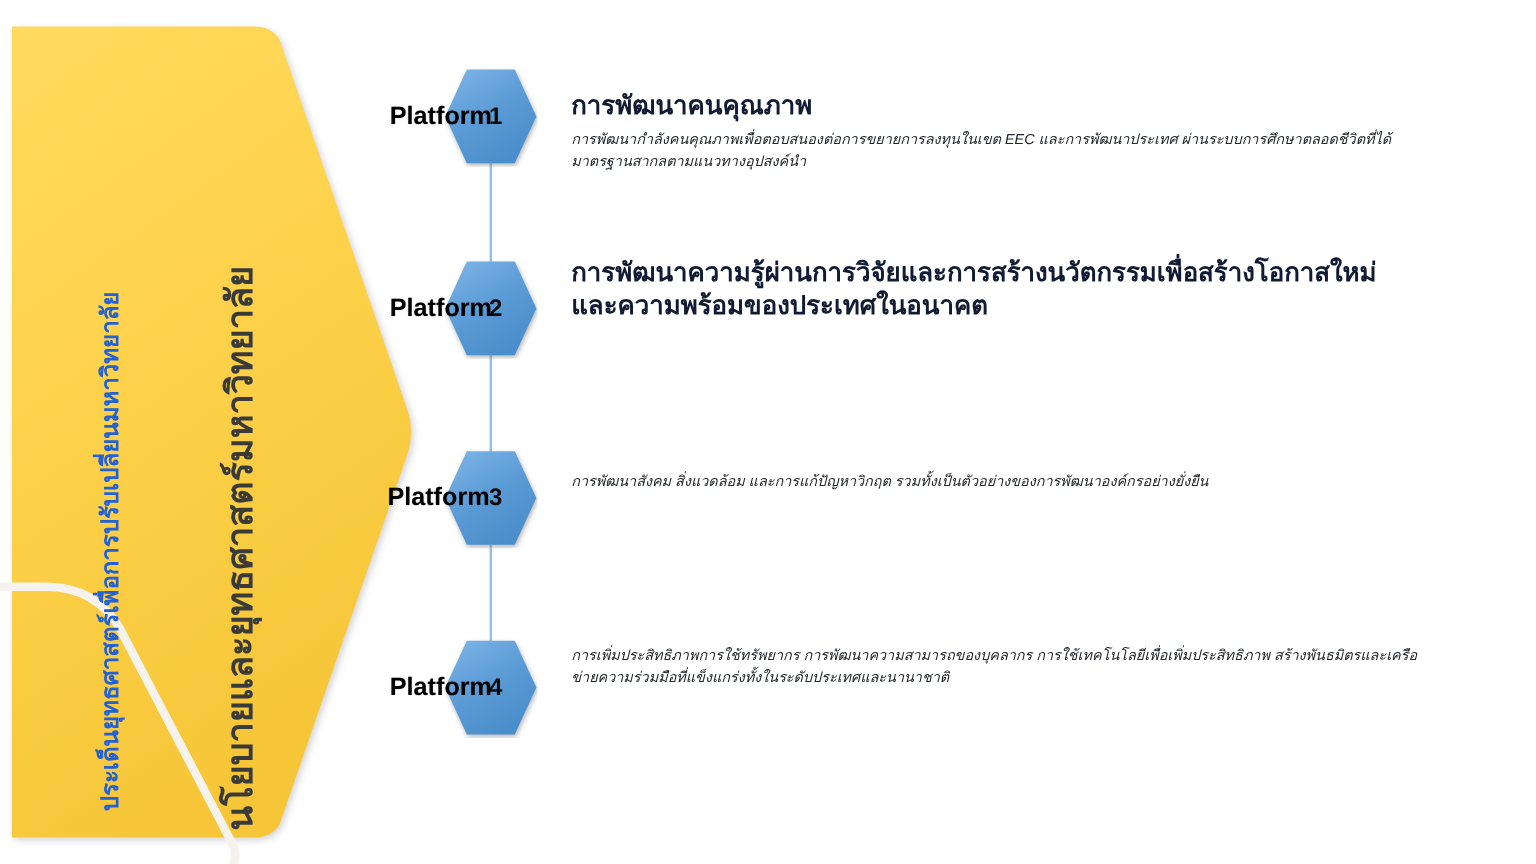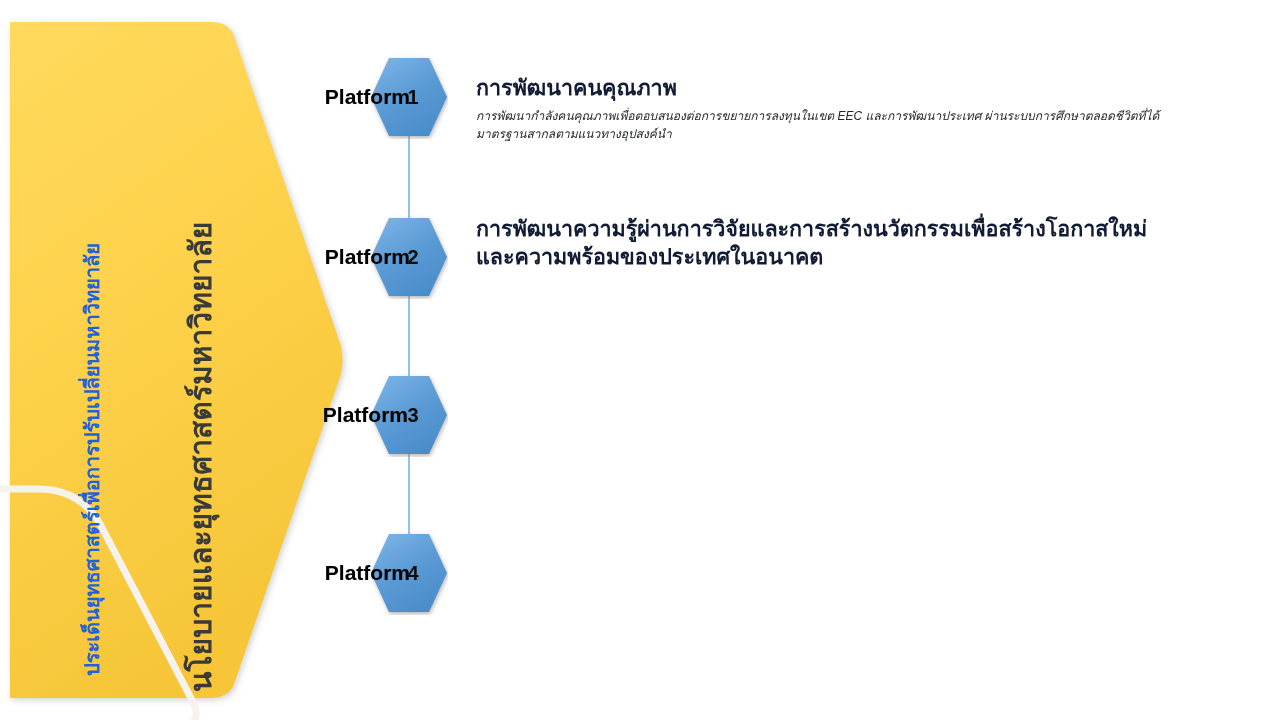--- a/index.html
+++ b/index.html
@@ -262,24 +262,26 @@
     </div>
   </div>
 
   <div class="content">
 
     <div class="block" style="top:74px;">
       <p class="block-title">การพัฒนาคนคุณภาพ</p>
       <p class="block-desc">การพัฒนากำลังคนคุณภาพเพื่อตอบสนองต่อการขยายการลงทุนในเขต EEC และการพัฒนาประเทศ ผ่านระบบการศึกษาตลอดชีวิตที่ได้มาตรฐานสากลตามแนวทางอุปสงค์นำ</p>
     </div>
 
-    <div class="block" style="top:215px;">
+    <div class="block" style="top:215px;font-family:Liberation Mono, monospace;">
       <p class="block-title">การพัฒนาความรู้ผ่านการวิจัยและการสร้างนวัตกรรมเพื่อสร้างโอกาสใหม่และความพร้อมของประเทศในอนาคต</p>
     </div>
 
     <div class="block" style="top:393px;">
+      <p class="block-desc">การพัฒนาสังคม สิ่งแวดล้อม และการแก้ปัญหาวิกฤต รวมทั้งเป็นตัวอย่างของการพัฒนาองค์กรอย่างยั่งยืน</p>
     </div>
 
     <div class="block" style="top:538px;">
+      <p class="block-desc">การเพิ่มประสิทธิภาพการใช้ทรัพยากร การพัฒนาความสามารถของบุคลากร การใช้เทคโนโลยีเพื่อเพิ่มประสิทธิภาพ สร้างพันธมิตรและเครือข่ายความร่วมมือที่แข็งแกร่งทั้งในระดับประเทศและนานาชาติ</p>
     </div>
 
   </div>
 </div>
 
 </body></html>

